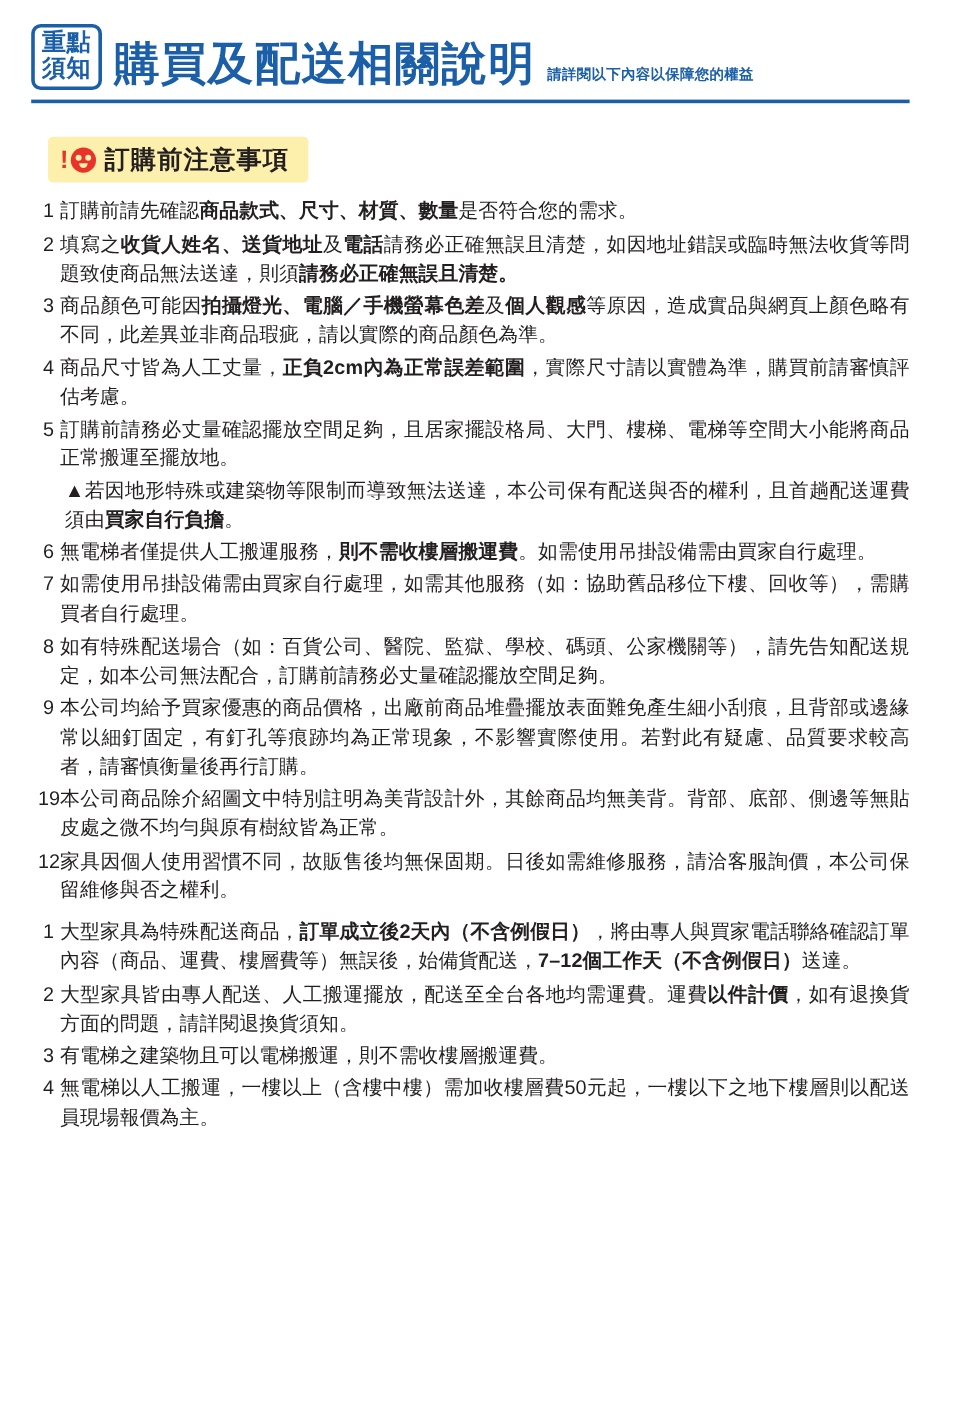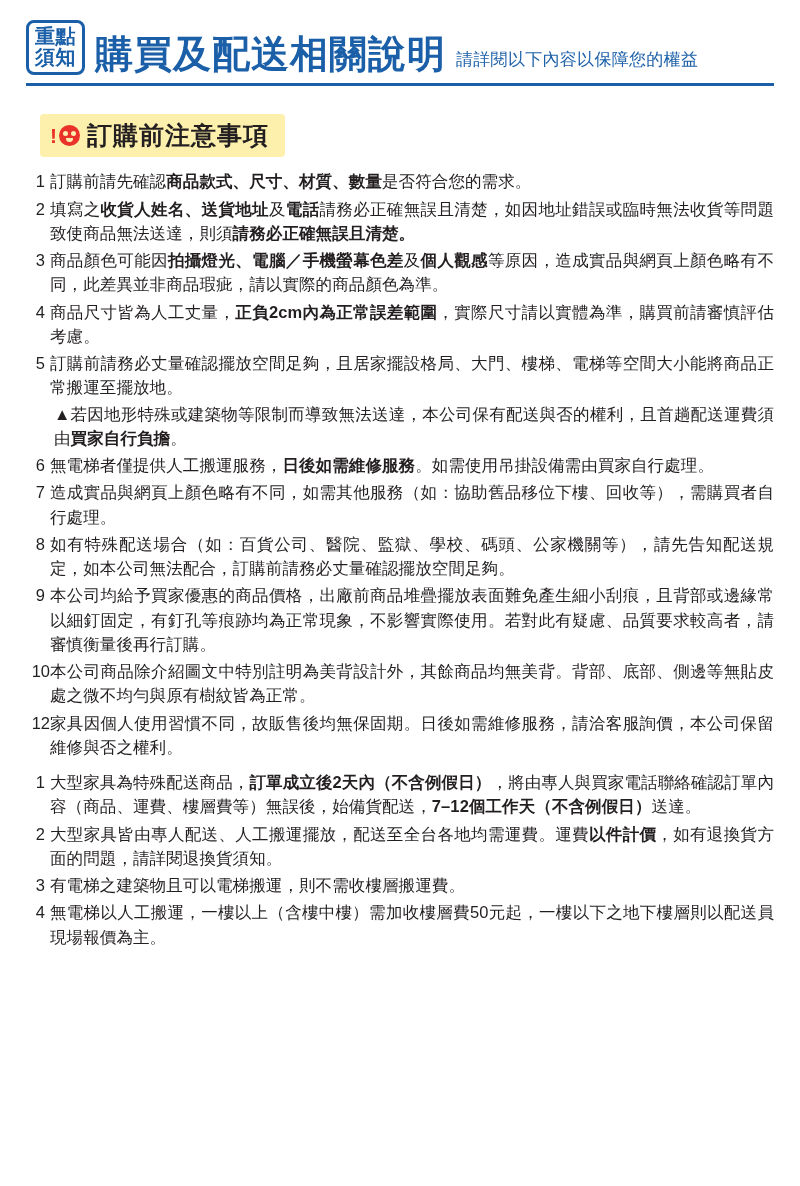--- a/index.html
+++ b/index.html
@@ -11,21 +11,21 @@
   body {
     width: 800px;
     height: 1186px;
     font-family: "Liberation Sans", "DejaVu Sans", sans-serif;
     color: #231f20;
     position: relative;
     overflow: hidden;
   }
 
   .page {
-    padding: 20px 26px 0 26px;
+    padding: 20px 42px 0 26px;
   }
 
   
   .header {
     display: flex;
     align-items: flex-end;
     gap: 10px;
     padding-bottom: 8px;
     border-bottom: 3px solid #1a5fa8;
     margin-bottom: 18px;
@@ -44,39 +44,39 @@
   .header-title {
     color: #1a5fa8;
     font-size: 38px;
     font-weight: bold;
     letter-spacing: 1px;
     line-height: 1;
     padding-bottom: 2px;
   }
   .header-sub {
     color: #1a5fa8;
-    font-size: 17px;
-    font-weight: normal;
+    font-size: 12px;
+    font-weight: bold;
     padding-bottom: 4px;
     letter-spacing: 0.3px;
     text-align: center;
   }
 
   
   .section-title {
     display: inline-flex;
     align-items: center;
     gap: 7px;
     background: #fdf0ad;
     border-radius: 4px;
     padding: 5px 16px 5px 10px;
     margin: 10px 0 12px 14px;
   }
   .section-title .label {
-    font-size: 25px;
+    font-size: 21px;
     font-weight: bold;
     color: #231f20;
     letter-spacing: 1px;
   }
   .warn-icon {
     display: inline-flex;
     align-items: center;
   }
   .warn-icon .bang {
     color: #e8322a;
@@ -207,36 +207,36 @@
       <span class="item-body">商品尺寸皆為人工丈量，<b>正負2cm內為正常誤差範圍</b>，實際尺寸請以實體為準，購買前請審慎評估考慮。</span>
     </li>
     <li>
       <span class="num">5</span>
       <span class="item-body">訂購前請務必丈量確認擺放空間足夠，且居家擺設格局、大門、樓梯、電梯等空間大小能將商品正常搬運至擺放地。
         <span class="note">▲若因地形特殊或建築物等限制而導致無法送達，本公司保有配送與否的權利，且首趟配送運費須由<b>買家自行負擔</b>。</span>
       </span>
     </li>
     <li>
       <span class="num">6</span>
-      <span class="item-body">無電梯者僅提供人工搬運服務，<b>日後如需維修服務</b>。如需使用吊掛設備需由買家自行處理。</span>
+      <span class="item-body">無電梯者僅提供人工搬運服務，<b>則不需收樓層搬運費</b>。如需使用吊掛設備需由買家自行處理。</span>
     </li>
     <li>
       <span class="num">7</span>
-      <span class="item-body">造成實品與網頁上顏色略有不同，如需其他服務（如：協助舊品移位下樓、回收等），需購買者自行處理。</span>
+      <span class="item-body">如需使用吊掛設備需由買家自行處理，如需其他服務（如：協助舊品移位下樓、回收等），需購買者自行處理。</span>
     </li>
     <li>
       <span class="num">8</span>
       <span class="item-body">如有特殊配送場合（如：百貨公司、醫院、監獄、學校、碼頭、公家機關等），請先告知配送規定，如本公司無法配合，訂購前請務必丈量確認擺放空間足夠。</span>
     </li>
     <li>
       <span class="num">9</span>
       <span class="item-body">本公司均給予買家優惠的商品價格，出廠前商品堆疊擺放表面難免產生細小刮痕，且背部或邊緣常以細釘固定，有釘孔等痕跡均為正常現象，不影響實際使用。若對此有疑慮、品質要求較高者，請審慎衡量後再行訂購。</span>
     </li>
     <li>
-      <span class="num wide">10</span>
+      <span class="num wide">19</span>
       <span class="item-body">本公司商品除介紹圖文中特別註明為美背設計外，其餘商品均無美背。背部、底部、側邊等無貼皮處之微不均勻與原有樹紋皆為正常。</span>
     </li>
     <li>
       <span class="num wide">12</span>
       <span class="item-body">家具因個人使用習慣不同，故販售後均無保固期。日後如需維修服務，請洽客服詢價，本公司保留維修與否之權利。</span>
     </li>
   </ol>
 
   <div class="gap"></div>
 

